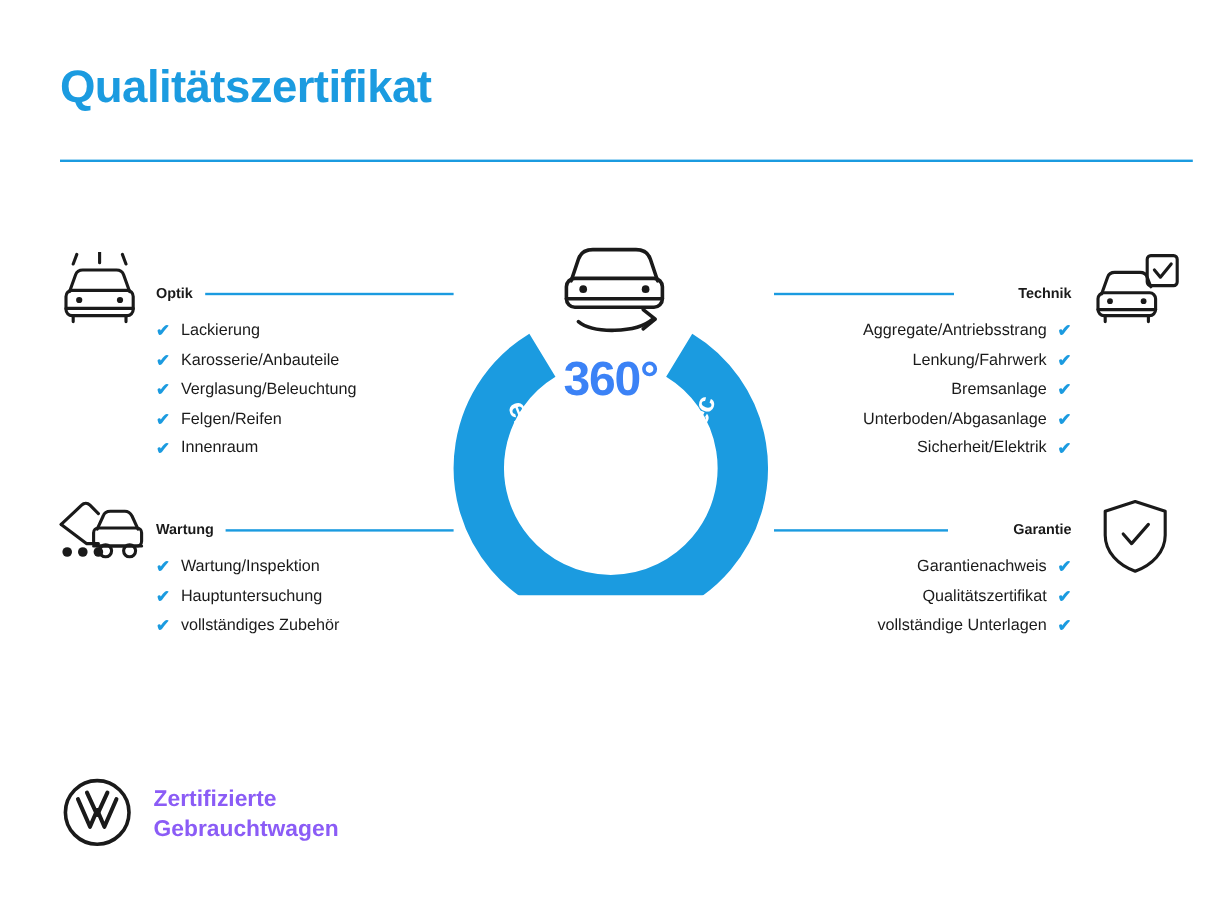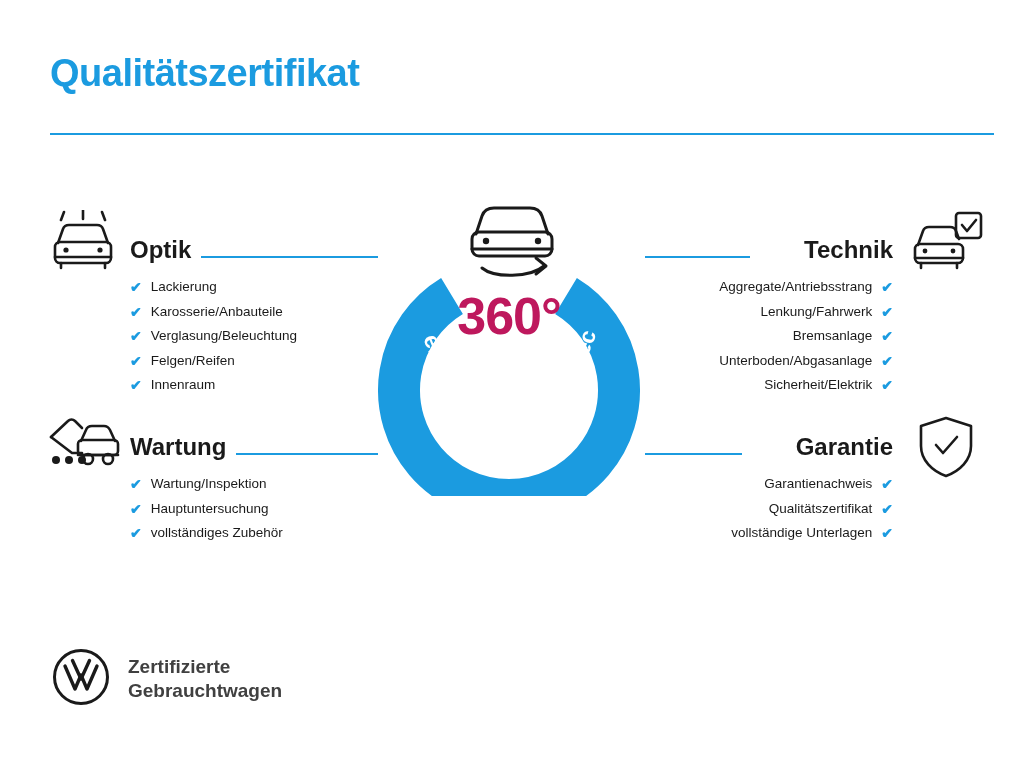--- a/index.html
+++ b/index.html
@@ -46,21 +46,21 @@
   }
   .block-head {
     display: flex;
     align-items: flex-end;
   }
   .block-head.right {
     justify-content: flex-end;
     gap: 44px;
   }
   .head-text {
-    font-size: 24px;
+    font-size: 12px;
     font-weight: bold;
     color: #1a1a1a;
     white-space: nowrap;
     line-height: 1;
     padding-bottom: 2px;
   }
   .head-rule {
     height: 2px;
     background: #1B9BE0;
     margin-bottom: 6px;
@@ -130,23 +130,23 @@
   }
   .deg {
     position: absolute;
     left: 0;
     top: 0;
     width: 270px;
     height: 240px;
     display: flex;
     align-items: center;
     justify-content: center;
-    font-size: 52px;
-    font-weight: bold;
-    color: #be185d;
+    font-size: 40px;
+    font-weight: bold;
+    color: #3b82f6;
     letter-spacing: -1px;
   }
   .car-top {
     position: absolute;
     left: 78px;
     top: 0px;
     width: 120px;
     height: 90px;
   }
 
@@ -155,21 +155,21 @@
     position: absolute;
     left: 52px;
     top: 648px;
     display: flex;
     align-items: center;
   }
   .footer-text {
     margin-left: 18px;
     font-size: 19px;
     font-weight: bold;
-    color: #404040;
+    color: #8b5cf6;
     line-height: 1.28;
   }
 </style>
 </head>
 <body>
 
 <div class="page">
 
   <div class="title">Qualitätszertifikat</div>
   <div class="title-rule"></div>

